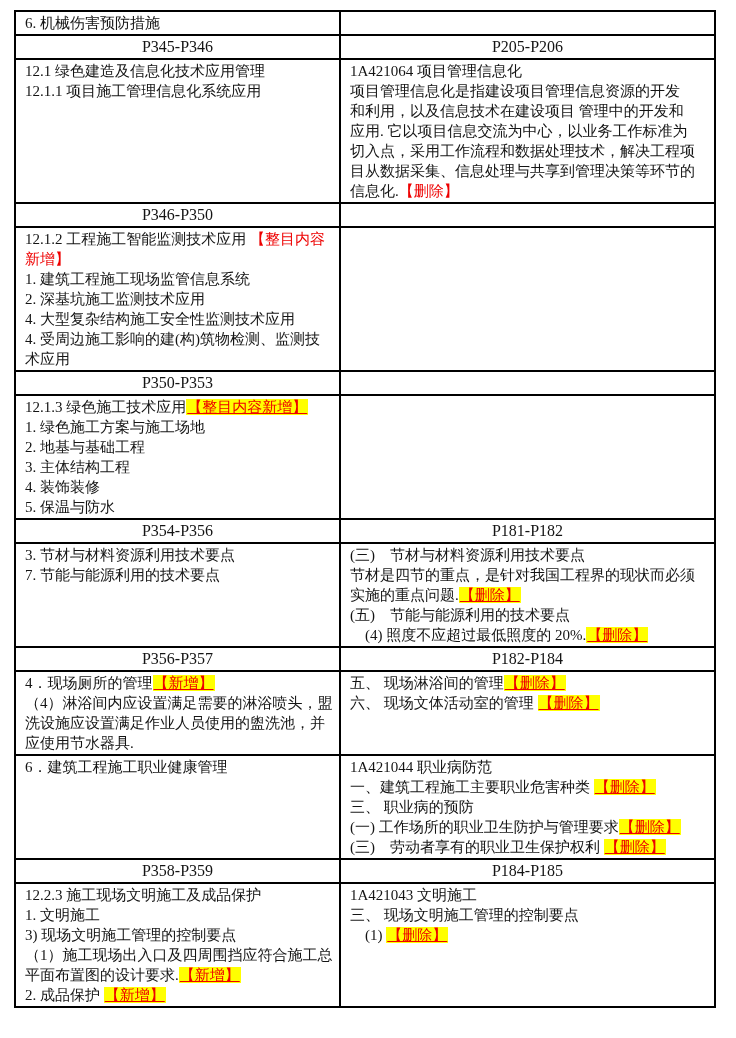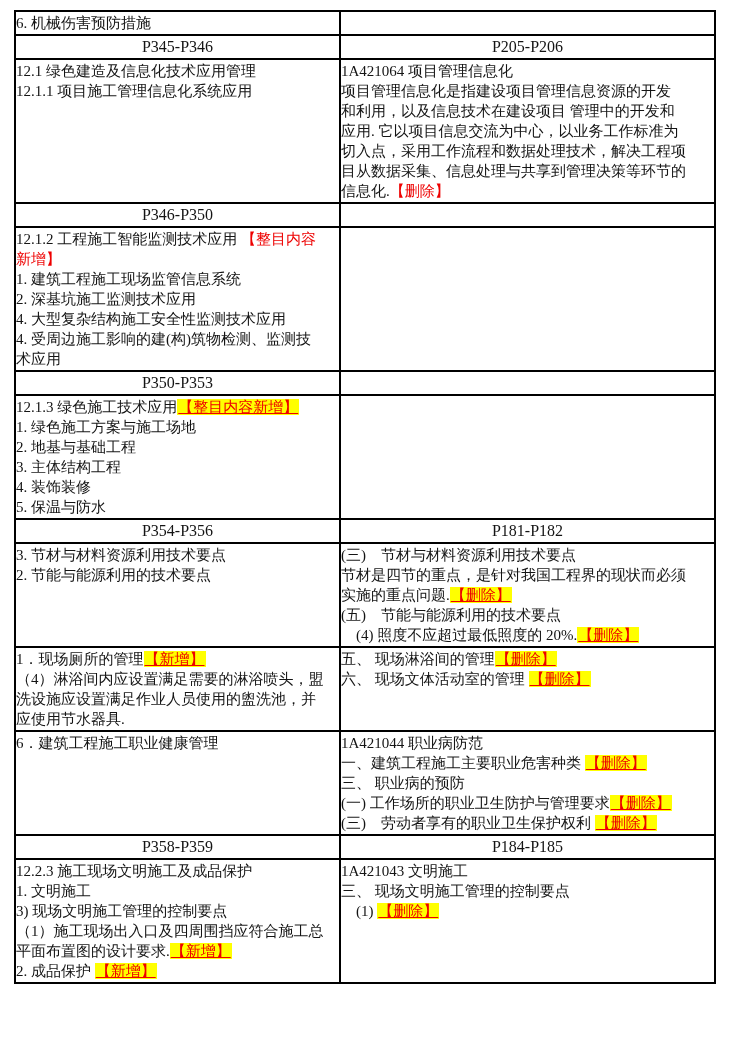--- a/index.html
+++ b/index.html
@@ -18,21 +18,21 @@
   }
   .wrap{padding:10px 0 0 14px;}
   table{
     border-collapse:collapse;
     table-layout:fixed;
     width:700px;
   }
   td{
     border:2px solid var(--border);
     vertical-align:top;
-    padding:1px 0;
+    padding:1px 9px;
     font-size:15px;
     line-height:20px;
     overflow:hidden;
   }
   col.c1{width:325px;}
   col.c2{width:375px;}
   tr.header td{
     text-align:center;
     font-size:16px;
     line-height:20px;
@@ -120,33 +120,41 @@
           <td>
             <div class="line"><span>P354-P356</span></div>
           </td>
           <td>
             <div class="line"><span>P181-P182</span></div>
           </td>
         </tr>
         <tr class="content">
           <td>
             <div class="line"><span>3. 节材与材料资源利用技术要点</span></div>
-            <div class="line"><span>2. 节能与能源利用的技术要点</span></div>
+            <div class="line"><span>7. 节能与能源利用的技术要点</span></div>
           </td>
           <td>
             <div class="line"><span>(三)　节材与材料资源利用技术要点</span></div>
             <div class="line"><span>节材是四节的重点，是针对我国工程界的现状而必须</span></div>
             <div class="line"><span>实施的重点问题.</span><span class="hl">【删除】</span></div>
             <div class="line"><span>(五)　节能与能源利用的技术要点</span></div>
             <div class="line"><span>　(4) 照度不应超过最低照度的 20%.</span><span class="hl">【删除】</span></div>
           </td>
         </tr>
+        <tr class="header">
+          <td>
+            <div class="line"><span>P356-P357</span></div>
+          </td>
+          <td>
+            <div class="line"><span>P182-P184</span></div>
+          </td>
+        </tr>
         <tr class="content">
           <td>
-            <div class="line"><span>1．现场厕所的管理</span><span class="hl">【新增】</span></div>
+            <div class="line"><span>4．现场厕所的管理</span><span class="hl">【新增】</span></div>
             <div class="line"><span>（4）淋浴间内应设置满足需要的淋浴喷头，盟</span></div>
             <div class="line"><span>洗设施应设置满足作业人员使用的盥洗池，并</span></div>
             <div class="line"><span>应使用节水器具.</span></div>
           </td>
           <td>
             <div class="line"><span>五、 现场淋浴间的管理</span><span class="hl">【删除】</span></div>
             <div class="line"><span>六、 现场文体活动室的管理 </span><span class="hl">【删除】</span></div>
           </td>
         </tr>
         <tr class="content">

